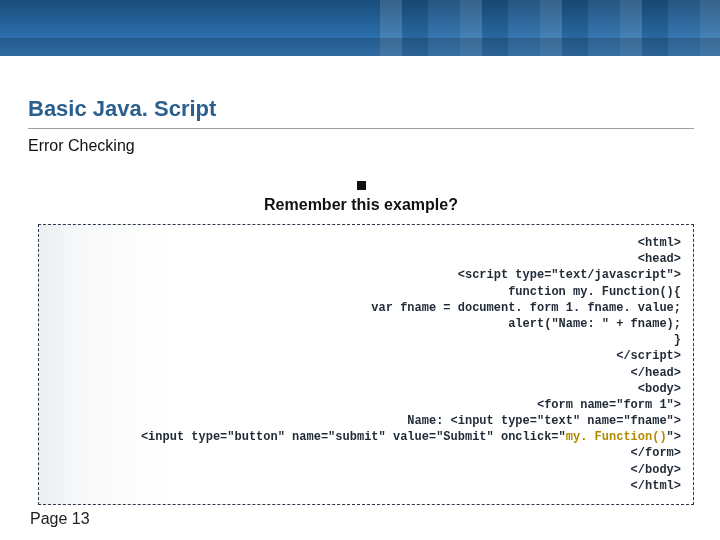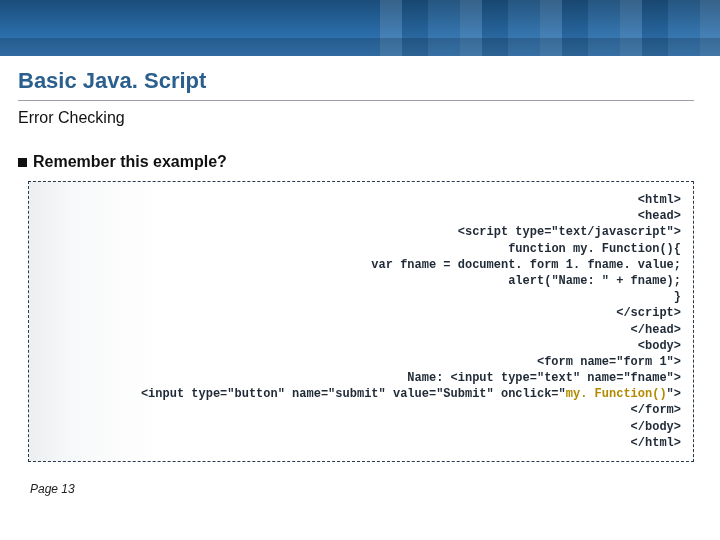--- a/index.html
+++ b/index.html
@@ -31,21 +31,22 @@
     );
   }
   .top-banner::after {
     content: "";
     position: absolute;
     left: 0; right: 0; bottom: 0;
     height: 18px;
     background: rgba(0,0,0,0.18);
   }
   .content {
-    padding: 12px 26px 0 18px;
+    padding: 12px 26px 0 28px;
+    margin-top: 28px;
   }
   .slide-title {
     font-size: 22px;
     font-weight: bold;
     color: #2b5f8e;
     padding-bottom: 4px;
   }
   .title-rule {
     border: none;
     border-top: 1px solid #9aa0a6;
@@ -58,20 +59,21 @@
     margin-bottom: 26px;
   }
   .bullet-line {
     display: flex;
     align-items: center;
     gap: 6px;
     font-size: 16px;
     font-weight: bold;
     color: #111;
     margin-bottom: 10px;
+    flex-direction: column;
   }
   .bullet-square {
     width: 9px;
     height: 9px;
     background: #111;
     flex: none;
   }
   .code-box {
     margin: 0 0 0 10px;
     border: 1.5px dashed #2b3a4a;
@@ -85,24 +87,23 @@
     white-space: pre;
     overflow: hidden;
     text-align: right;
   }
   .code-box .hl {
     color: #b28a00;
   }
   .page-num {
     position: absolute;
     left: 30px;
-    bottom: 44px;
-    font-size: 12px;
+    bottom: 12px;
+    font-size: 16px;
     color: #222;
-    font-style: italic;
   }
 </style>
 </head>
 <body>
 
 <div class="top-banner"></div>
 
 <div class="content">
 
   <div class="slide-title">Basic Java. Script</div>

